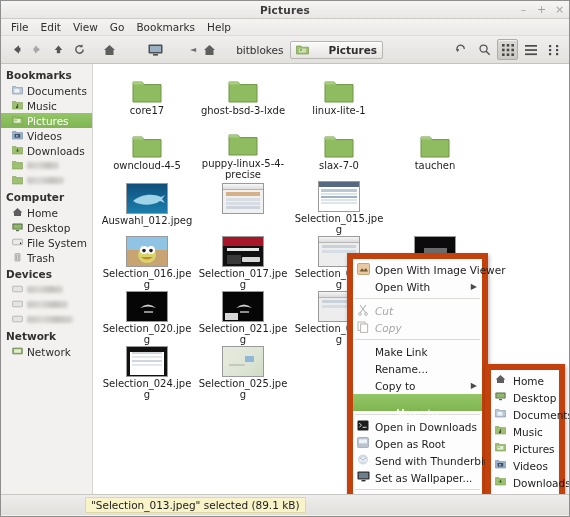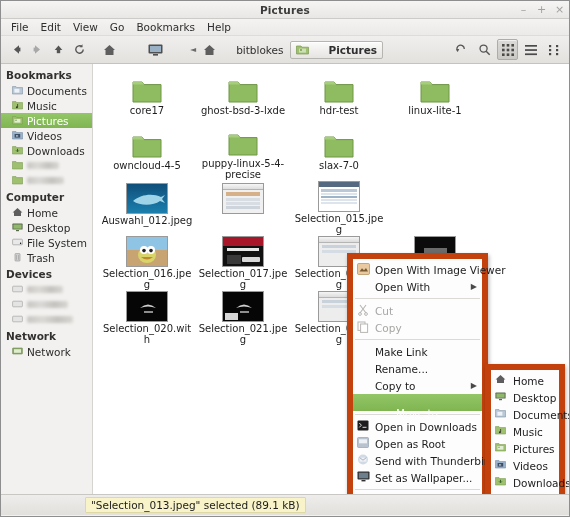--- a/index.html
+++ b/index.html
@@ -180,21 +180,21 @@
   #ctxmenu { left: 254px; top: 189px; width: 141px; }
   #submenu  { left: 392px; top: 300px; width: 80px; z-index: 60;}
 
   .mrow {
     display: flex; align-items: center;
     height: 17px; padding: 0 5px 0 4px;
     font-size: 10.5px; color: #1d1d1d;
     white-space: nowrap; position: relative;
   }
   .mrow .mico { width: 14px; height: 13px; flex: none; margin-right: 4px; position: relative; }
-  .mrow.disabled { color: #a8a6a3; }
+  .mrow.disabled { color: #a8a6a3; font-style: italic; }
   .mrow.hl {
     background: linear-gradient(to bottom, #93c667 0%, #7fb551 100%);
     color: #fafafa;
     flex-direction: column;
   }
   .mrow .arrow {
     margin-left: auto; font-size: 8px; color: #4a4a4a; padding-left: 6px;
   }
   .mrow.hl .arrow { color: #fff; }
   .msep { height: 1px; background: #dcdad7; margin: 3px 2px; }
@@ -499,60 +499,60 @@
           </div>
           <div class="fname">ghost-bsd-3-lxde</div>
         </div>
         <div class="fileitem">
           <div class="thumb">
             <svg width="30" height="26" viewBox="0 0 30 26">
                 <path d="M1 4h9l2 2.6h17V24H1Z" fill="#8fbb61" stroke="#6f9647" stroke-width="1"></path>
                 <path d="M1 4h9l2 2.6H1Z" fill="#a6cd7c"></path>
               </svg>
           </div>
-          <div class="fname">hdr-test</div>
-        </div>
+          <div class="fname">linux-lite-1</div>
+        </div>
+      </div>
+
+      <div class="filerow">
         <div class="fileitem">
           <div class="thumb">
             <svg width="30" height="26" viewBox="0 0 30 26">
                 <path d="M1 4h9l2 2.6h17V24H1Z" fill="#8fbb61" stroke="#6f9647" stroke-width="1"></path>
                 <path d="M1 4h9l2 2.6H1Z" fill="#a6cd7c"></path>
               </svg>
           </div>
-          <div class="fname">linux-lite-1</div>
-        </div>
-      </div>
-
-      <div class="filerow">
+          <div class="fname">owncloud-4-5</div>
+        </div>
         <div class="fileitem">
           <div class="thumb">
             <svg width="30" height="26" viewBox="0 0 30 26">
                 <path d="M1 4h9l2 2.6h17V24H1Z" fill="#8fbb61" stroke="#6f9647" stroke-width="1"></path>
                 <path d="M1 4h9l2 2.6H1Z" fill="#a6cd7c"></path>
               </svg>
           </div>
-          <div class="fname">owncloud-4-5</div>
+          <div class="fname">puppy-linux-5-4-precise</div>
         </div>
         <div class="fileitem">
           <div class="thumb">
             <svg width="30" height="26" viewBox="0 0 30 26">
                 <path d="M1 4h9l2 2.6h17V24H1Z" fill="#8fbb61" stroke="#6f9647" stroke-width="1"></path>
                 <path d="M1 4h9l2 2.6H1Z" fill="#a6cd7c"></path>
               </svg>
           </div>
-          <div class="fname">puppy-linux-5-4-precise</div>
+          <div class="fname">slax-7-0</div>
         </div>
         <div class="fileitem">
           <div class="thumb">
             <svg width="30" height="26" viewBox="0 0 30 26">
                 <path d="M1 4h9l2 2.6h17V24H1Z" fill="#8fbb61" stroke="#6f9647" stroke-width="1"></path>
                 <path d="M1 4h9l2 2.6H1Z" fill="#a6cd7c"></path>
               </svg>
           </div>
-          <div class="fname">slax-7-0</div>
+          <div class="fname">tauchen</div>
         </div>
       </div>
 
       <div class="filerow">
         <div class="fileitem">
           <div class="thumb">
             <div class="pic" style="background:linear-gradient(#0f4f7a,#1b7fae)">
               <svg width="42" height="31" viewBox="0 0 42 31">
                   <path d="M6 17 C14 10 26 9 34 13 L38 11 L35 15 L38 19 L33 17 C26 22 13 22 6 17Z" fill="#9fd4e8"></path>
                 </svg>
@@ -637,21 +637,21 @@
       <div class="filerow">
         <div class="fileitem">
           <div class="thumb">
             <div class="pic" style="background:#060606">
               <svg width="42" height="31" viewBox="0 0 42 31">
                   <path d="M13 16 q8 -7 16 0 q-8 -3 -16 0Z" fill="#cfcfcf"></path>
                   <rect x="17" y="19" width="9" height="2" fill="#8e8e8e"></rect>
                 </svg>
             </div>
           </div>
-          <div class="fname">Selection_020.with</div>
+          <div class="fname">Selection_020.jpeg</div>
         </div>
         <div class="fileitem">
           <div class="thumb">
             <div class="pic" style="background:#060606">
               <svg width="42" height="31" viewBox="0 0 42 31">
                   <path d="M13 16 q8 -7 16 0 q-8 -3 -16 0Z" fill="#cfcfcf"></path>
                   <rect x="17" y="19" width="9" height="2" fill="#8e8e8e"></rect>
                 </svg>
               <div style="position:absolute;bottom:1px;left:2px;width:13px;height:7px;background:#d5d5d5"></div>
             </div>
@@ -675,20 +675,45 @@
                 <div style="height:3px;background:#cfd6de;margin:2px"></div>
                 <div style="height:2px;background:#e3e8ee;margin:2px"></div>
                 <div style="height:2px;background:#e3e8ee;margin:2px"></div>
               </div>
             </div>
           </div>
           <div class="fname">Selection_023.jpeg</div>
         </div>
       </div>
 
+      <div class="filerow">
+        <div class="fileitem">
+          <div class="thumb">
+            <div class="pic" style="background:#111;padding:3px">
+              <div style="background:#fff;height:100%;">
+                <div style="height:2px;background:#cfd6de;margin:2px"></div>
+                <div style="height:2px;background:#e3e8ee;margin:2px"></div>
+                <div style="height:2px;background:#cfd6de;margin:2px"></div>
+                <div style="height:2px;background:#e3e8ee;margin:2px"></div>
+              </div>
+            </div>
+          </div>
+          <div class="fname">Selection_024.jpeg</div>
+        </div>
+        <div class="fileitem">
+          <div class="thumb">
+            <div class="pic" style="background:#eef1ec">
+              <div style="position:absolute;inset:0;background:linear-gradient(135deg,#e7eadf 0%,#dfe6d6 55%,#cfdcc6 100%)"></div>
+              <div style="position:absolute;top:9px;left:22px;width:9px;height:6px;background:#8fb8d8"></div>
+              <div style="position:absolute;top:17px;left:6px;width:16px;height:2px;background:#c4c9bc"></div>
+            </div>
+          </div>
+          <div class="fname">Selection_025.jpeg</div>
+        </div>
+      </div>
 
       <div class="menu" id="ctxmenu">
 
         <div class="mrow">
           <span class="mico">
             <svg width="13" height="12" viewBox="0 0 13 12">
                 <rect x=".5" y=".5" width="12" height="11" rx="1.2" fill="#e8c9a0" stroke="#b08b56" stroke-width=".7"></rect>
                 <path d="M2.5 8.5 L5 5.2 L7 7.2 L9 5 L11 8.5Z" fill="#7a5a32"></path>
               </svg>
           </span>

